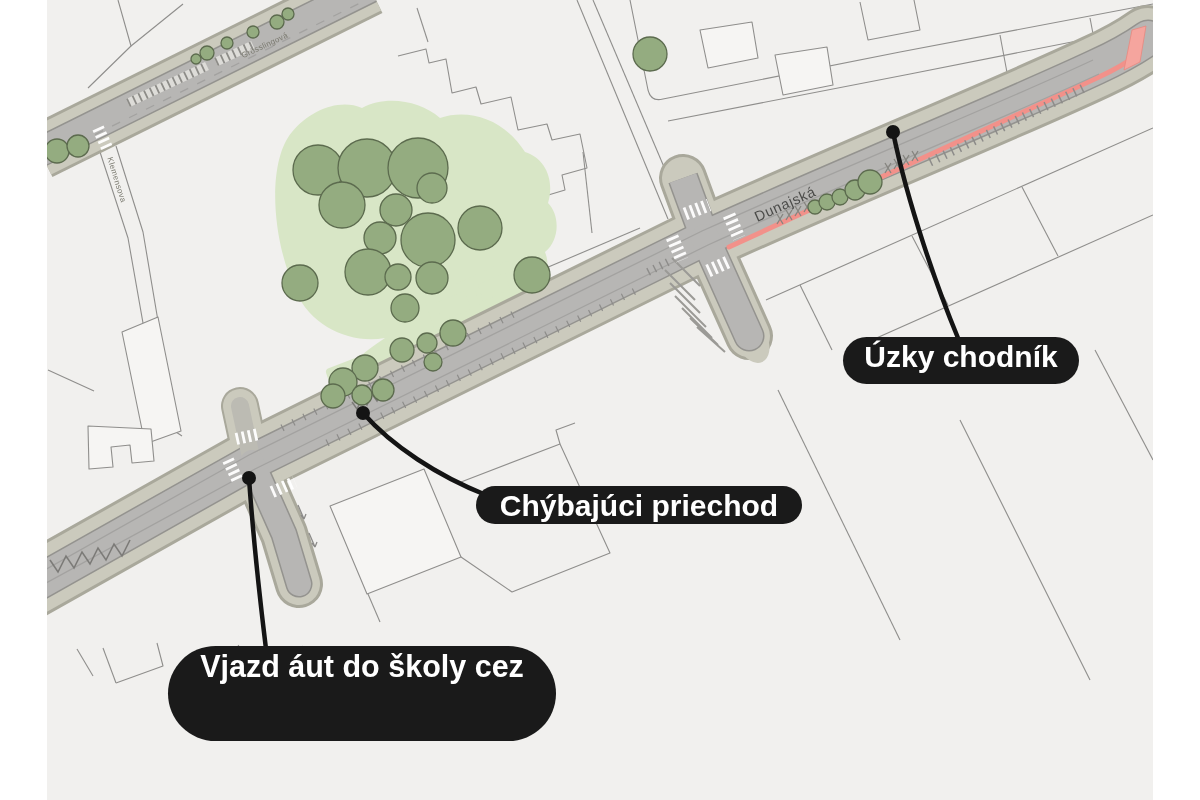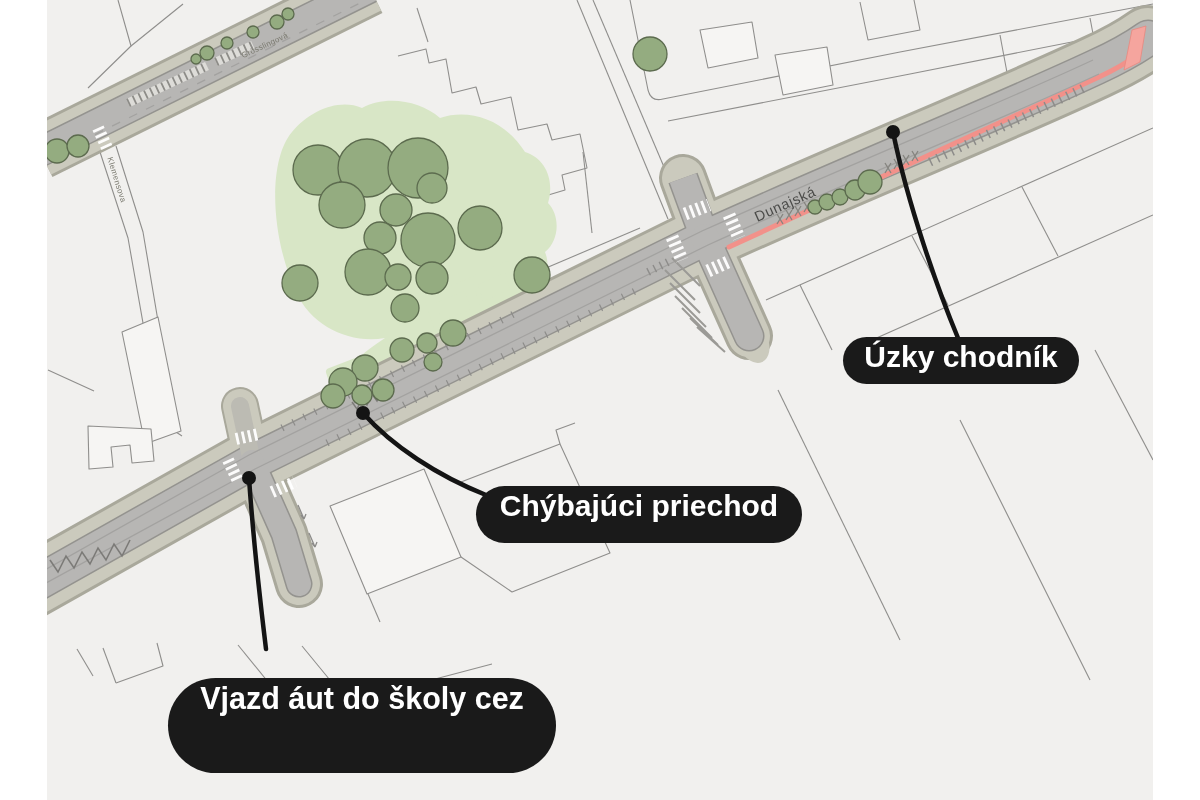--- a/index.html
+++ b/index.html
@@ -8,22 +8,22 @@
   #map-wrap{position:absolute;left:47px;top:0;width:1106px;height:800px;overflow:hidden;background:#f1f0ee;}
   #map-svg{position:absolute;left:0;top:0;}
   .street-label{position:absolute;color:#4b4b49;font-weight:400;transform-origin:left top;white-space:nowrap;pointer-events:none;}
   .street-main{font-size:14.5px;letter-spacing:0.6px;}
   .street-tiny{font-size:8px;color:#7a796f;letter-spacing:0.3px;}
   .bubble{position:absolute;background:#1a1a1a;color:#ffffff;display:flex;flex-direction:column;
           align-items:center;justify-content:flex-start;font-weight:700;border-radius:60px;
           text-align:center;line-height:1.32;}
   .bubble span{display:block;white-space:nowrap;}
   #bubble-narrow{left:843px;top:337px;width:236px;height:47px;font-size:30px;}
-  #bubble-missing{left:476px;top:486px;width:326px;height:57px;font-size:30px;}
-  #bubble-school{left:168px;top:646px;width:388px;height:95px;font-size:30.5px;line-height:41px;border-radius:50px;margin-top:32px;}
+  #bubble-missing{left:476px;top:486px;width:326px;height:38px;font-size:30px;}
+  #bubble-school{left:168px;top:646px;width:388px;height:95px;font-size:30.5px;line-height:41px;border-radius:50px;}
 </style>
 </head>
 <body>
 
 <div id="stage">
   <div id="map-wrap">
     <svg id="map-svg" width="1106" height="800" viewBox="47 0 1106 800" xmlns="http://www.w3.org/2000/svg">
 
       <rect x="47" y="0" width="1106" height="800" fill="#f1f0ee"></rect>
 

